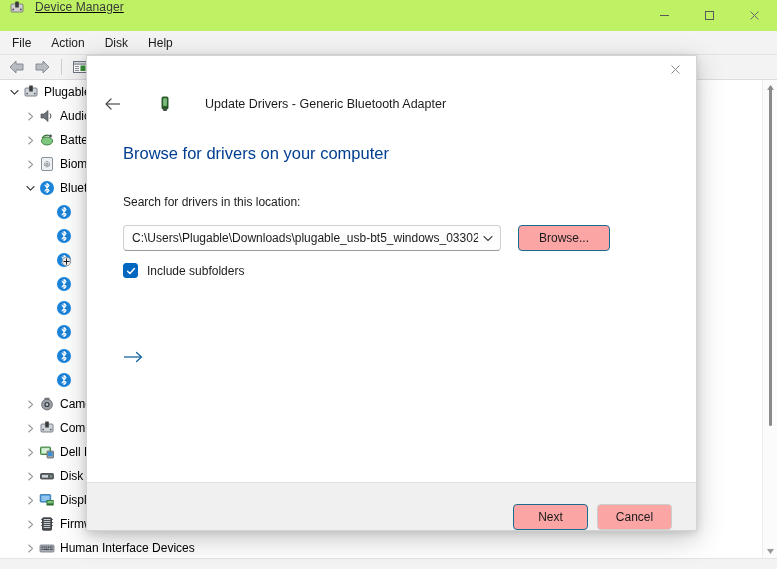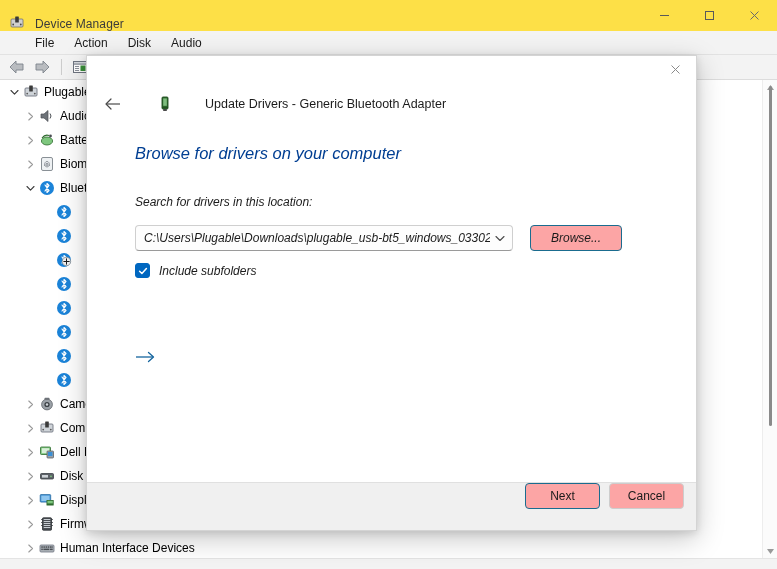--- a/index.html
+++ b/index.html
@@ -14,22 +14,22 @@
   
   #app {
     position: relative;
     width: 777px; height: 569px;
     background: #f3f3f3;
   }
 
   .titlebar {
     position: absolute; top: 0; left: 0;
     width: 777px; height: 31px;
-    background: #fde047;
-    display: flex; align-items: flex-end;
+    background: #bef264;
+    display: flex; align-items: flex-start; text-decoration: underline;
   }
   .titlebar-icon {
     margin-left: 9px; width: 16px; height: 16px;
     position: relative;
   }
   .dm-glyph {
     width: 16px; height: 16px; display: block;
   }
   .titlebar-text {
     margin-left: 10px;
@@ -46,21 +46,21 @@
     display: flex; align-items: center; justify-content: center;
     color: #6a6a6a; font-size: 11px;
   }
 
   
   .menubar {
     position: absolute; top: 31px; left: 0;
     width: 777px; height: 24px;
     background: #f3f3f3;
     display: flex; align-items: center;
-    padding-left: 26px;
+    padding-left: 3px;
     border-bottom: 1px solid #e2e2e2;
   }
   .menuitem {
     font-size: 12px; color: #1b1b1b;
     padding: 3px 9px; margin-right: 2px;
     border-radius: 3px;
   }
 
   
   .toolbar {
@@ -178,23 +178,22 @@
   .dlg-head-icon { margin-left: 9px; display: flex; align-items: center; }
   .dlg-head-title {
     margin-left: 9px;
     font-size: 12.5px; color: #1b1b1b;
     white-space: nowrap; overflow: hidden;
     max-width: 330px;
   }
 
   .dlg-body {
     flex: 1 1 auto;
-    padding: 0 0 0 12px;
+    padding: 0 0 0 0;
     position: relative;
-    font-style: italic;
   }
 
   .dlg-h1 {
     margin: 26px 0 0 36px;
     font-size: 16.5px;
     color: #003e92;
     font-weight: 400;
   }
 
   .label-sm {
@@ -265,22 +264,22 @@
   .pick-sub {
     margin-top: 3px;
     font-size: 11.5px; color: #2c6ea6;
     line-height: 1.42; max-width: 444px;
   }
 
   .dlg-footer {
     flex: 0 0 48px; height: 48px;
     background: #f0f0f0;
     border-top: 1px solid #e0e0e0;
-    display: flex; align-items: flex-start; justify-content: flex-end;
-    padding-right: 12px;
+    display: flex; align-items: flex-end; justify-content: flex-end;
+    padding-right: 24px;
   }
   .dlg-footer .btn { min-width: 75px; margin-left: 9px; }
 </style>
 </head>
 <body>
 
 <div id="app">
 
   <div class="titlebar">
     <div class="titlebar-icon">
@@ -309,21 +308,21 @@
             <line x1="9.5" y1="1.5" x2="1.5" y2="9.5" stroke="currentColor" stroke-width="1"></line>
           </svg>
       </div>
     </div>
   </div>
 
   <div class="menubar">
     <div class="menuitem">File</div>
     <div class="menuitem">Action</div>
     <div class="menuitem">Disk</div>
-    <div class="menuitem">Audio</div>
+    <div class="menuitem">Help</div>
   </div>
 
   <div class="toolbar">
     <div class="tb-btn">
       <svg width="17" height="14" viewBox="0 0 17 14">
         <path d="M8 1 L2 7 L8 13 L8 10 L15 10 L15 4 L8 4 Z" fill="#b9bcc0" stroke="#7e848c" stroke-width=".9" stroke-linejoin="round"></path>
       </svg>
     </div>
     <div class="tb-btn">
       <svg width="17" height="14" viewBox="0 0 17 14">

